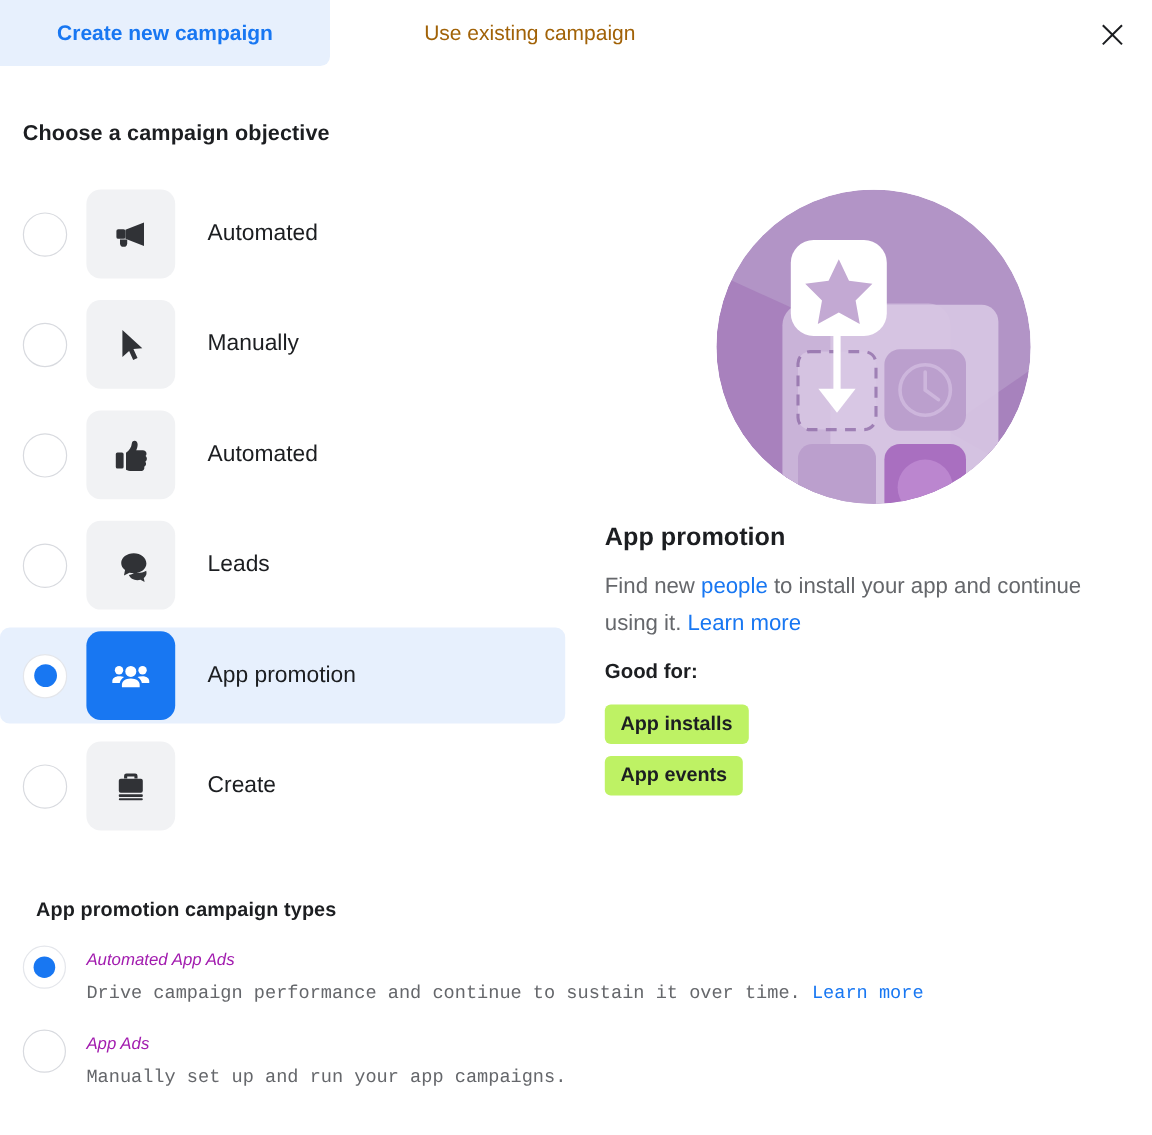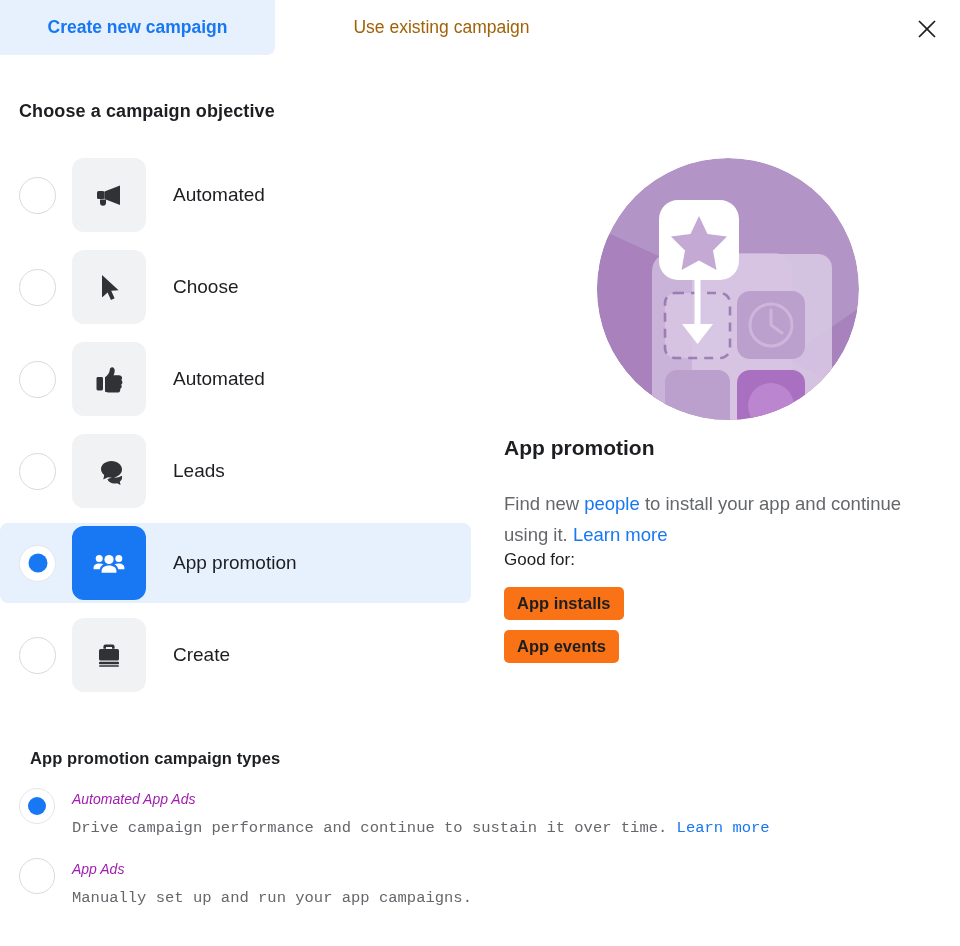--- a/index.html
+++ b/index.html
@@ -161,46 +161,46 @@
     position: absolute;
     left: 4px;
     top: 286px;
     font-size: 21px;
     font-weight: bold;
     color: #1c1e21;
   }
   .detail-desc {
     position: absolute;
     left: 4px;
-    top: 338px;
+    top: 322px;
     width: 410px;
     font-size: 18.5px;
     line-height: 31px;
     color: #65676b;
   }
   .detail-desc a {
     color: #1877f2;
     text-decoration: none;
   }
   .good-for {
     position: absolute;
     left: 4px;
     top: 400px;
     font-size: 17px;
-    font-weight: normal;
+    font-weight: bold;
     color: #1c1e21;
   }
   .badges {
     position: absolute;
     left: 4px;
     top: 437px;
   }
   .badge {
     display: inline-block;
-    background: #f97316;
+    background: #bef264;
     border-radius: 5px;
     padding: 7px 13px;
     font-size: 16.5px;
     font-weight: bold;
     color: #1c1e21;
     margin-bottom: 10px;
   }
   .badge-row { display: block; }
 
   
@@ -296,21 +296,21 @@
     <div class="radio-outer">
       
     </div>
     <div class="icon-tile">
       <svg width="40" height="40" viewBox="0 0 40 40">
         <g class="glyph">
           <path d="M13 8 L13 30.5 L18.6 25.4 L22 33 L25.6 31.3 L22.2 23.8 L29.6 23.3 Z"></path>
         </g>
       </svg>
     </div>
-    <div class="objective-label">Choose</div>
+    <div class="objective-label">Manually</div>
   </div>
 
   <div class="objective-row">
     <div class="radio-outer">
       
     </div>
     <div class="icon-tile">
       <svg width="40" height="40" viewBox="0 0 40 40">
         <g class="glyph">
           <rect x="7.5" y="18" width="6.5" height="13.5" rx="1.4"></rect>

